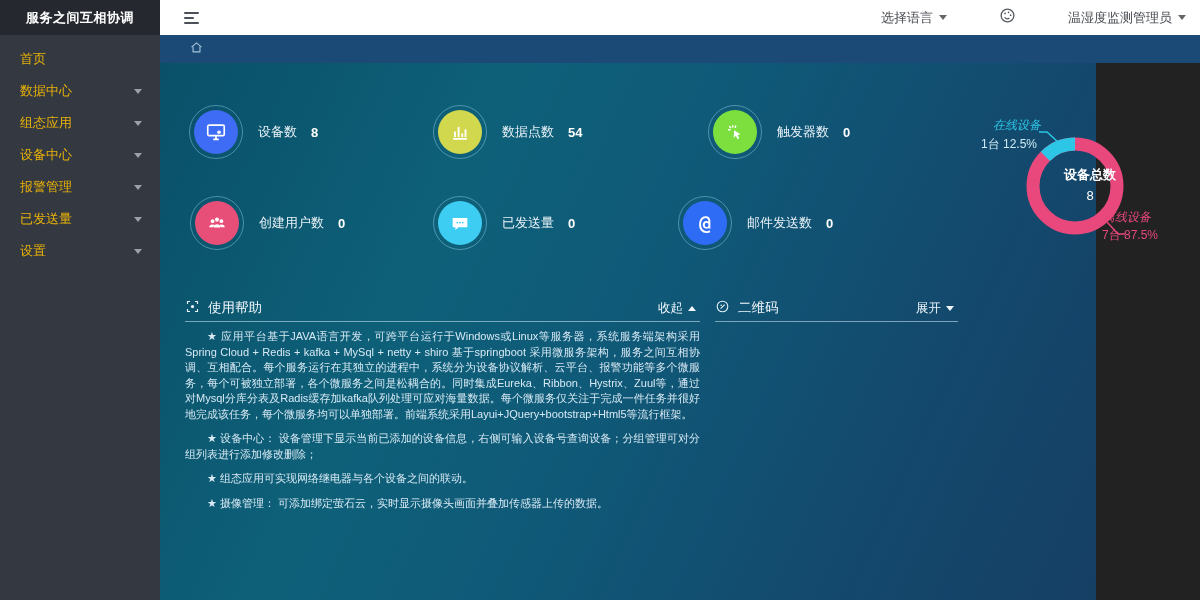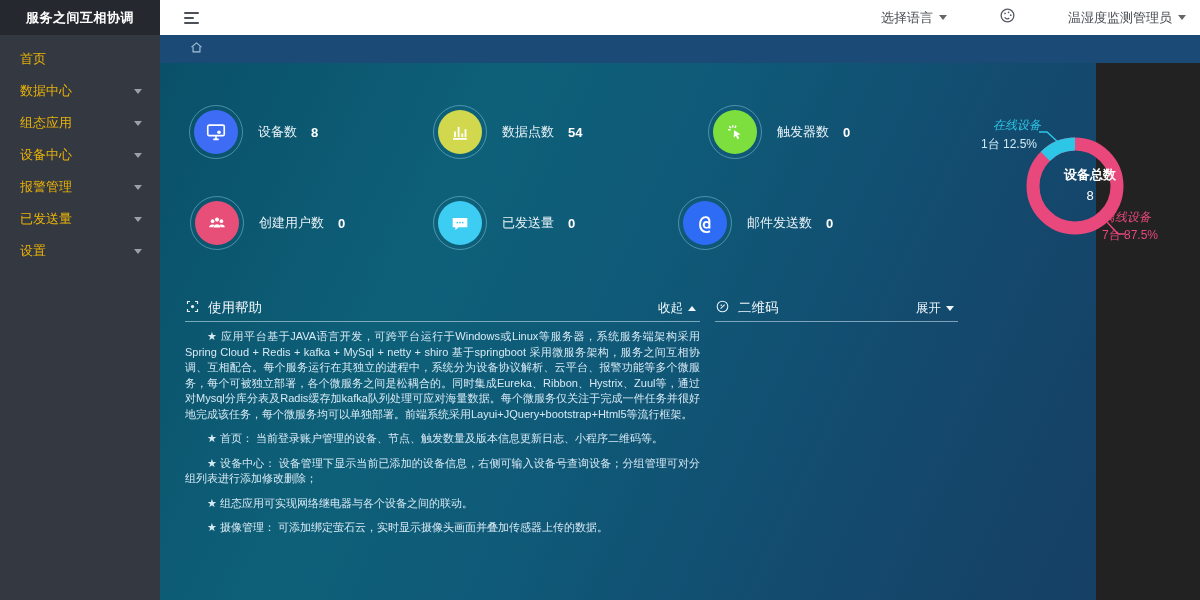--- a/index.html
+++ b/index.html
@@ -261,21 +261,20 @@
           </svg>
         </span>
         <span class="panel-title">使用帮助</span>
         <span class="panel-toggle">
           <span>收起</span>
           <span class="caret-up-w"></span>
         </span>
       </div>
       <div class="panel-body">
         <p>★ 应用平台基于JAVA语言开发，可跨平台运行于Windows或Linux等服务器，系统服务端架构采用 Spring Cloud + Redis + kafka + MySql + netty + shiro 基于springboot 采用微服务架构，服务之间互相协调、互相配合。每个服务运行在其独立的进程中，系统分为设备协议解析、云平台、报警功能等多个微服务，每个可被独立部署，各个微服务之间是松耦合的。同时集成Eureka、Ribbon、Hystrix、Zuul等，通过对Mysql分库分表及Radis缓存加kafka队列处理可应对海量数据。每个微服务仅关注于完成一件任务并很好地完成该任务，每个微服务均可以单独部署。前端系统采用Layui+JQuery+bootstrap+Html5等流行框架。</p>
-        <p>★ 首页： 当前登录账户管理的设备、节点、触发数量及版本信息更新日志、小程序二维码等。</p>
         <p>★ 设备中心： 设备管理下显示当前已添加的设备信息，右侧可输入设备号查询设备；分组管理可对分组列表进行添加修改删除；</p>
         <p>★ 组态应用可实现网络继电器与各个设备之间的联动。</p>
         <p>★ 摄像管理： 可添加绑定萤石云，实时显示摄像头画面并叠加传感器上传的数据。</p>
 
       </div>
     </div>
 
     <div class="panel panel-qr">
       <div class="panel-head">
         <span>

